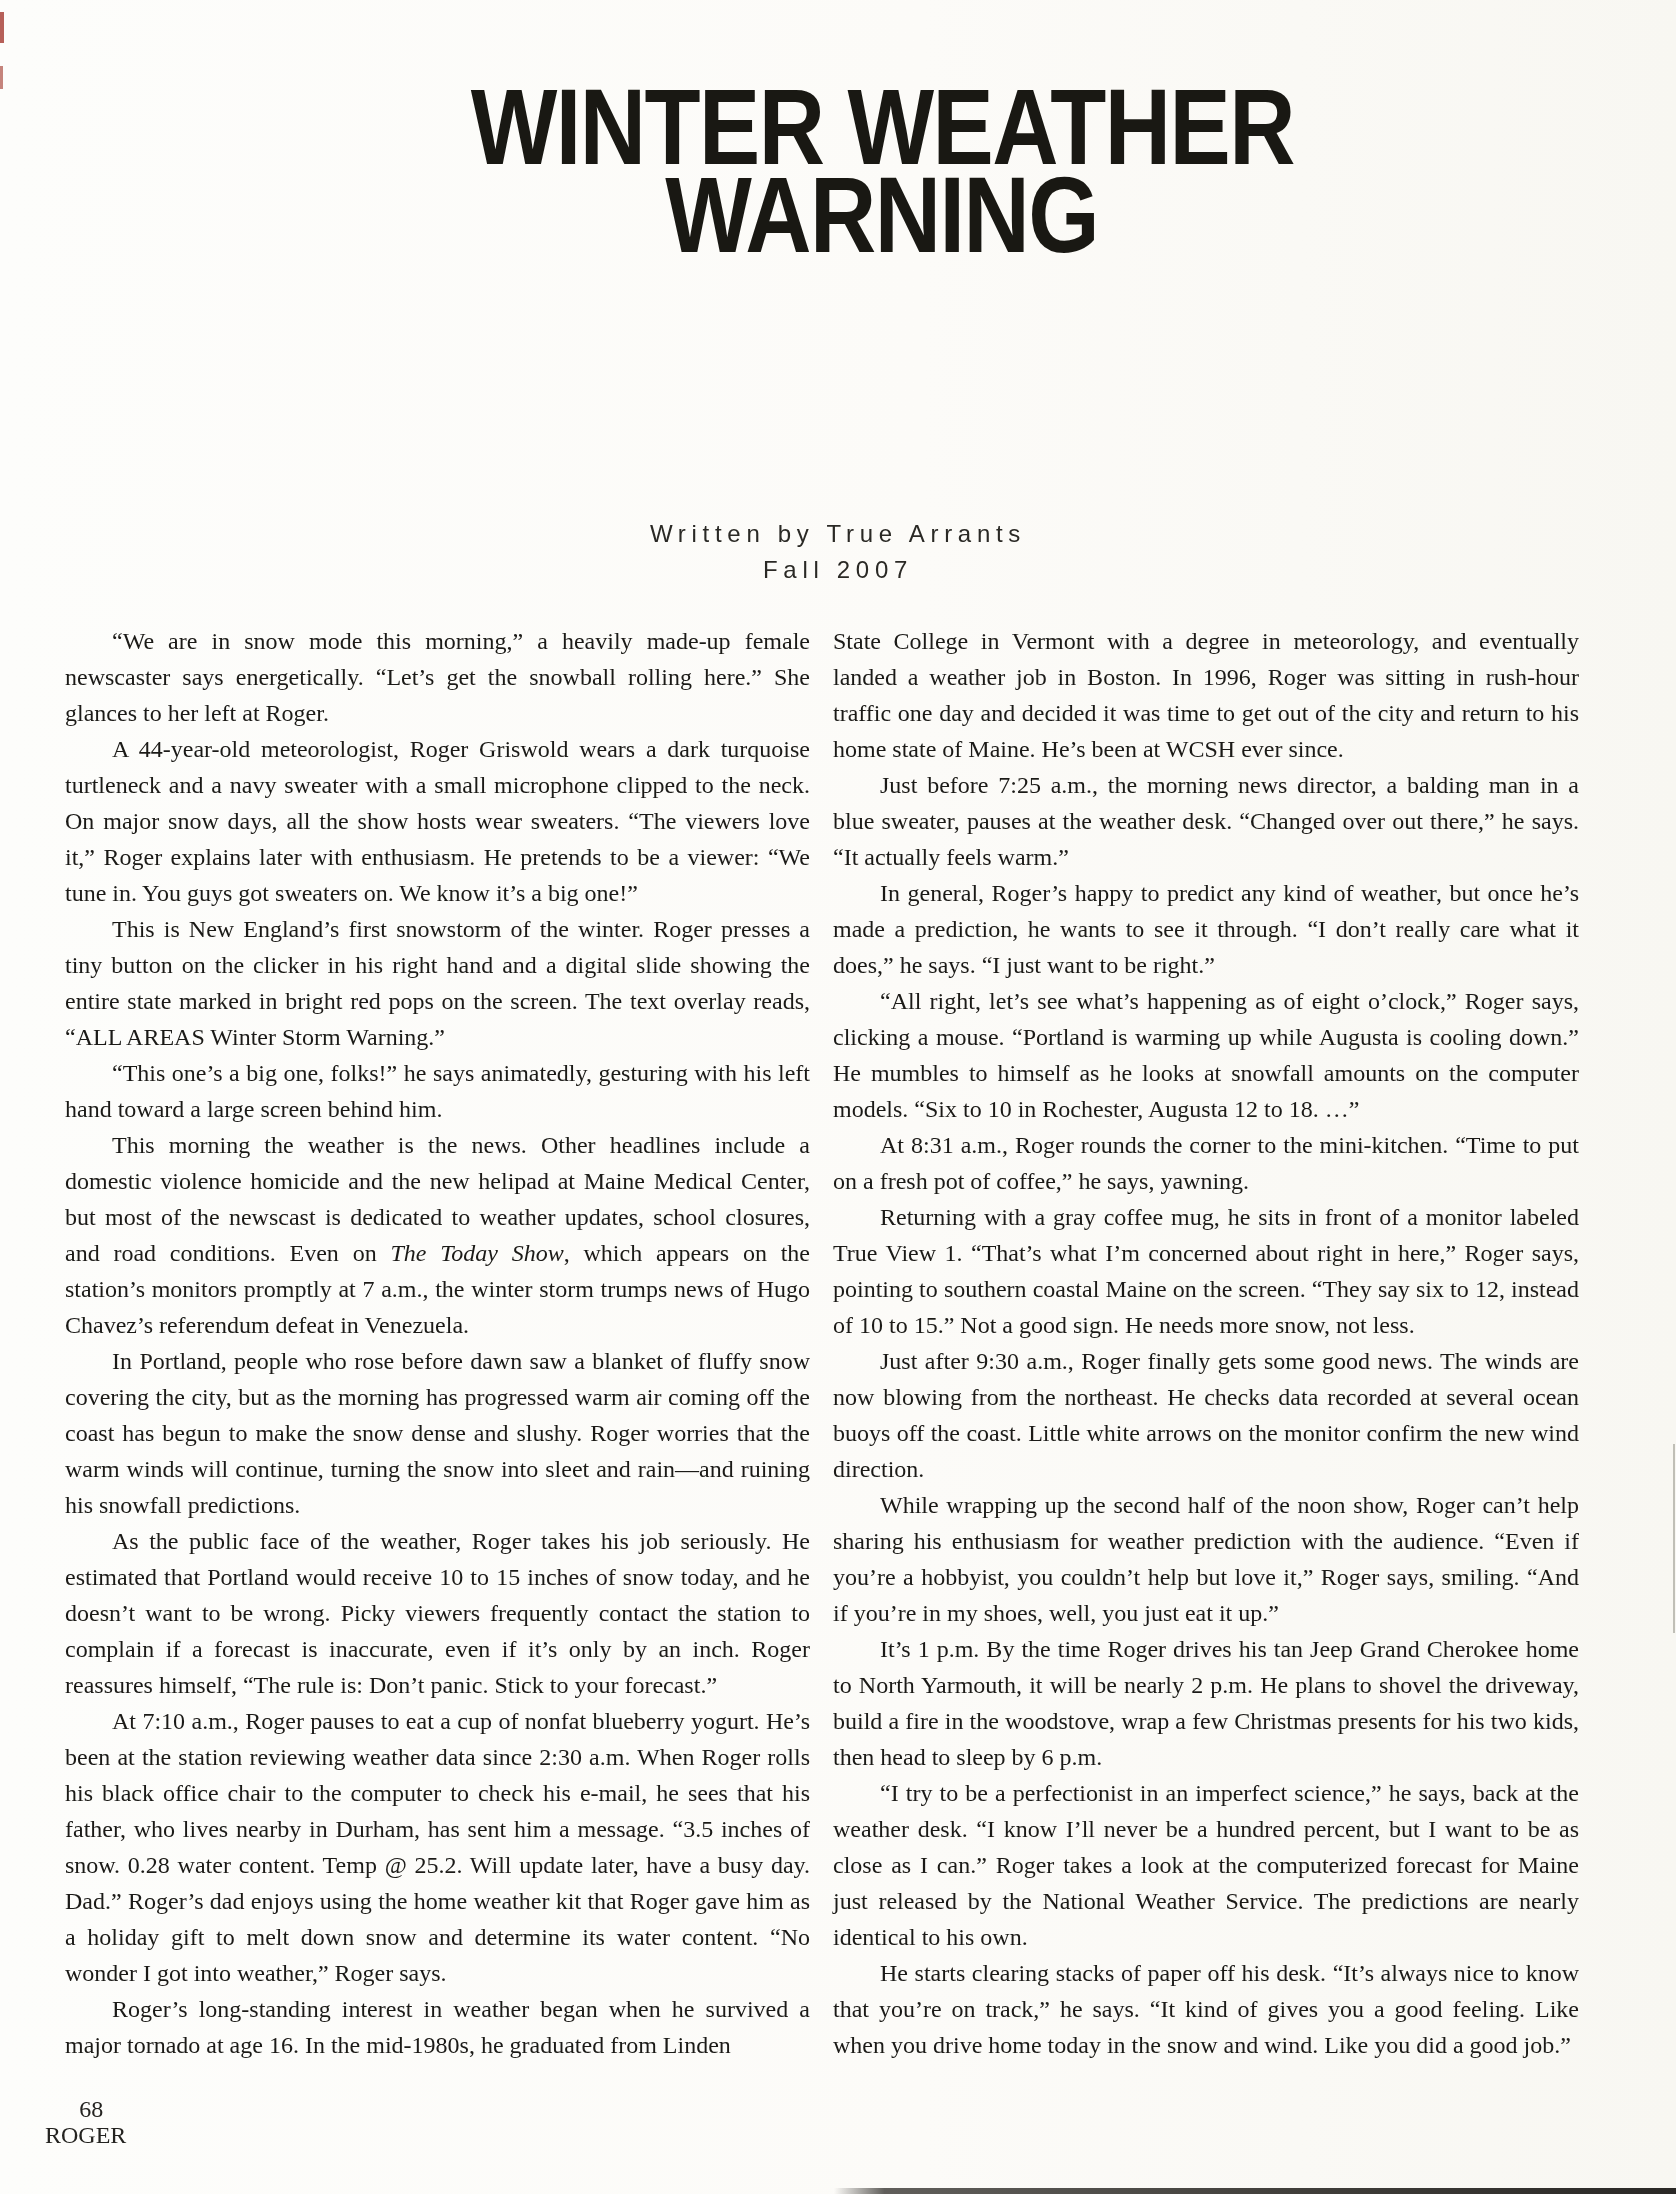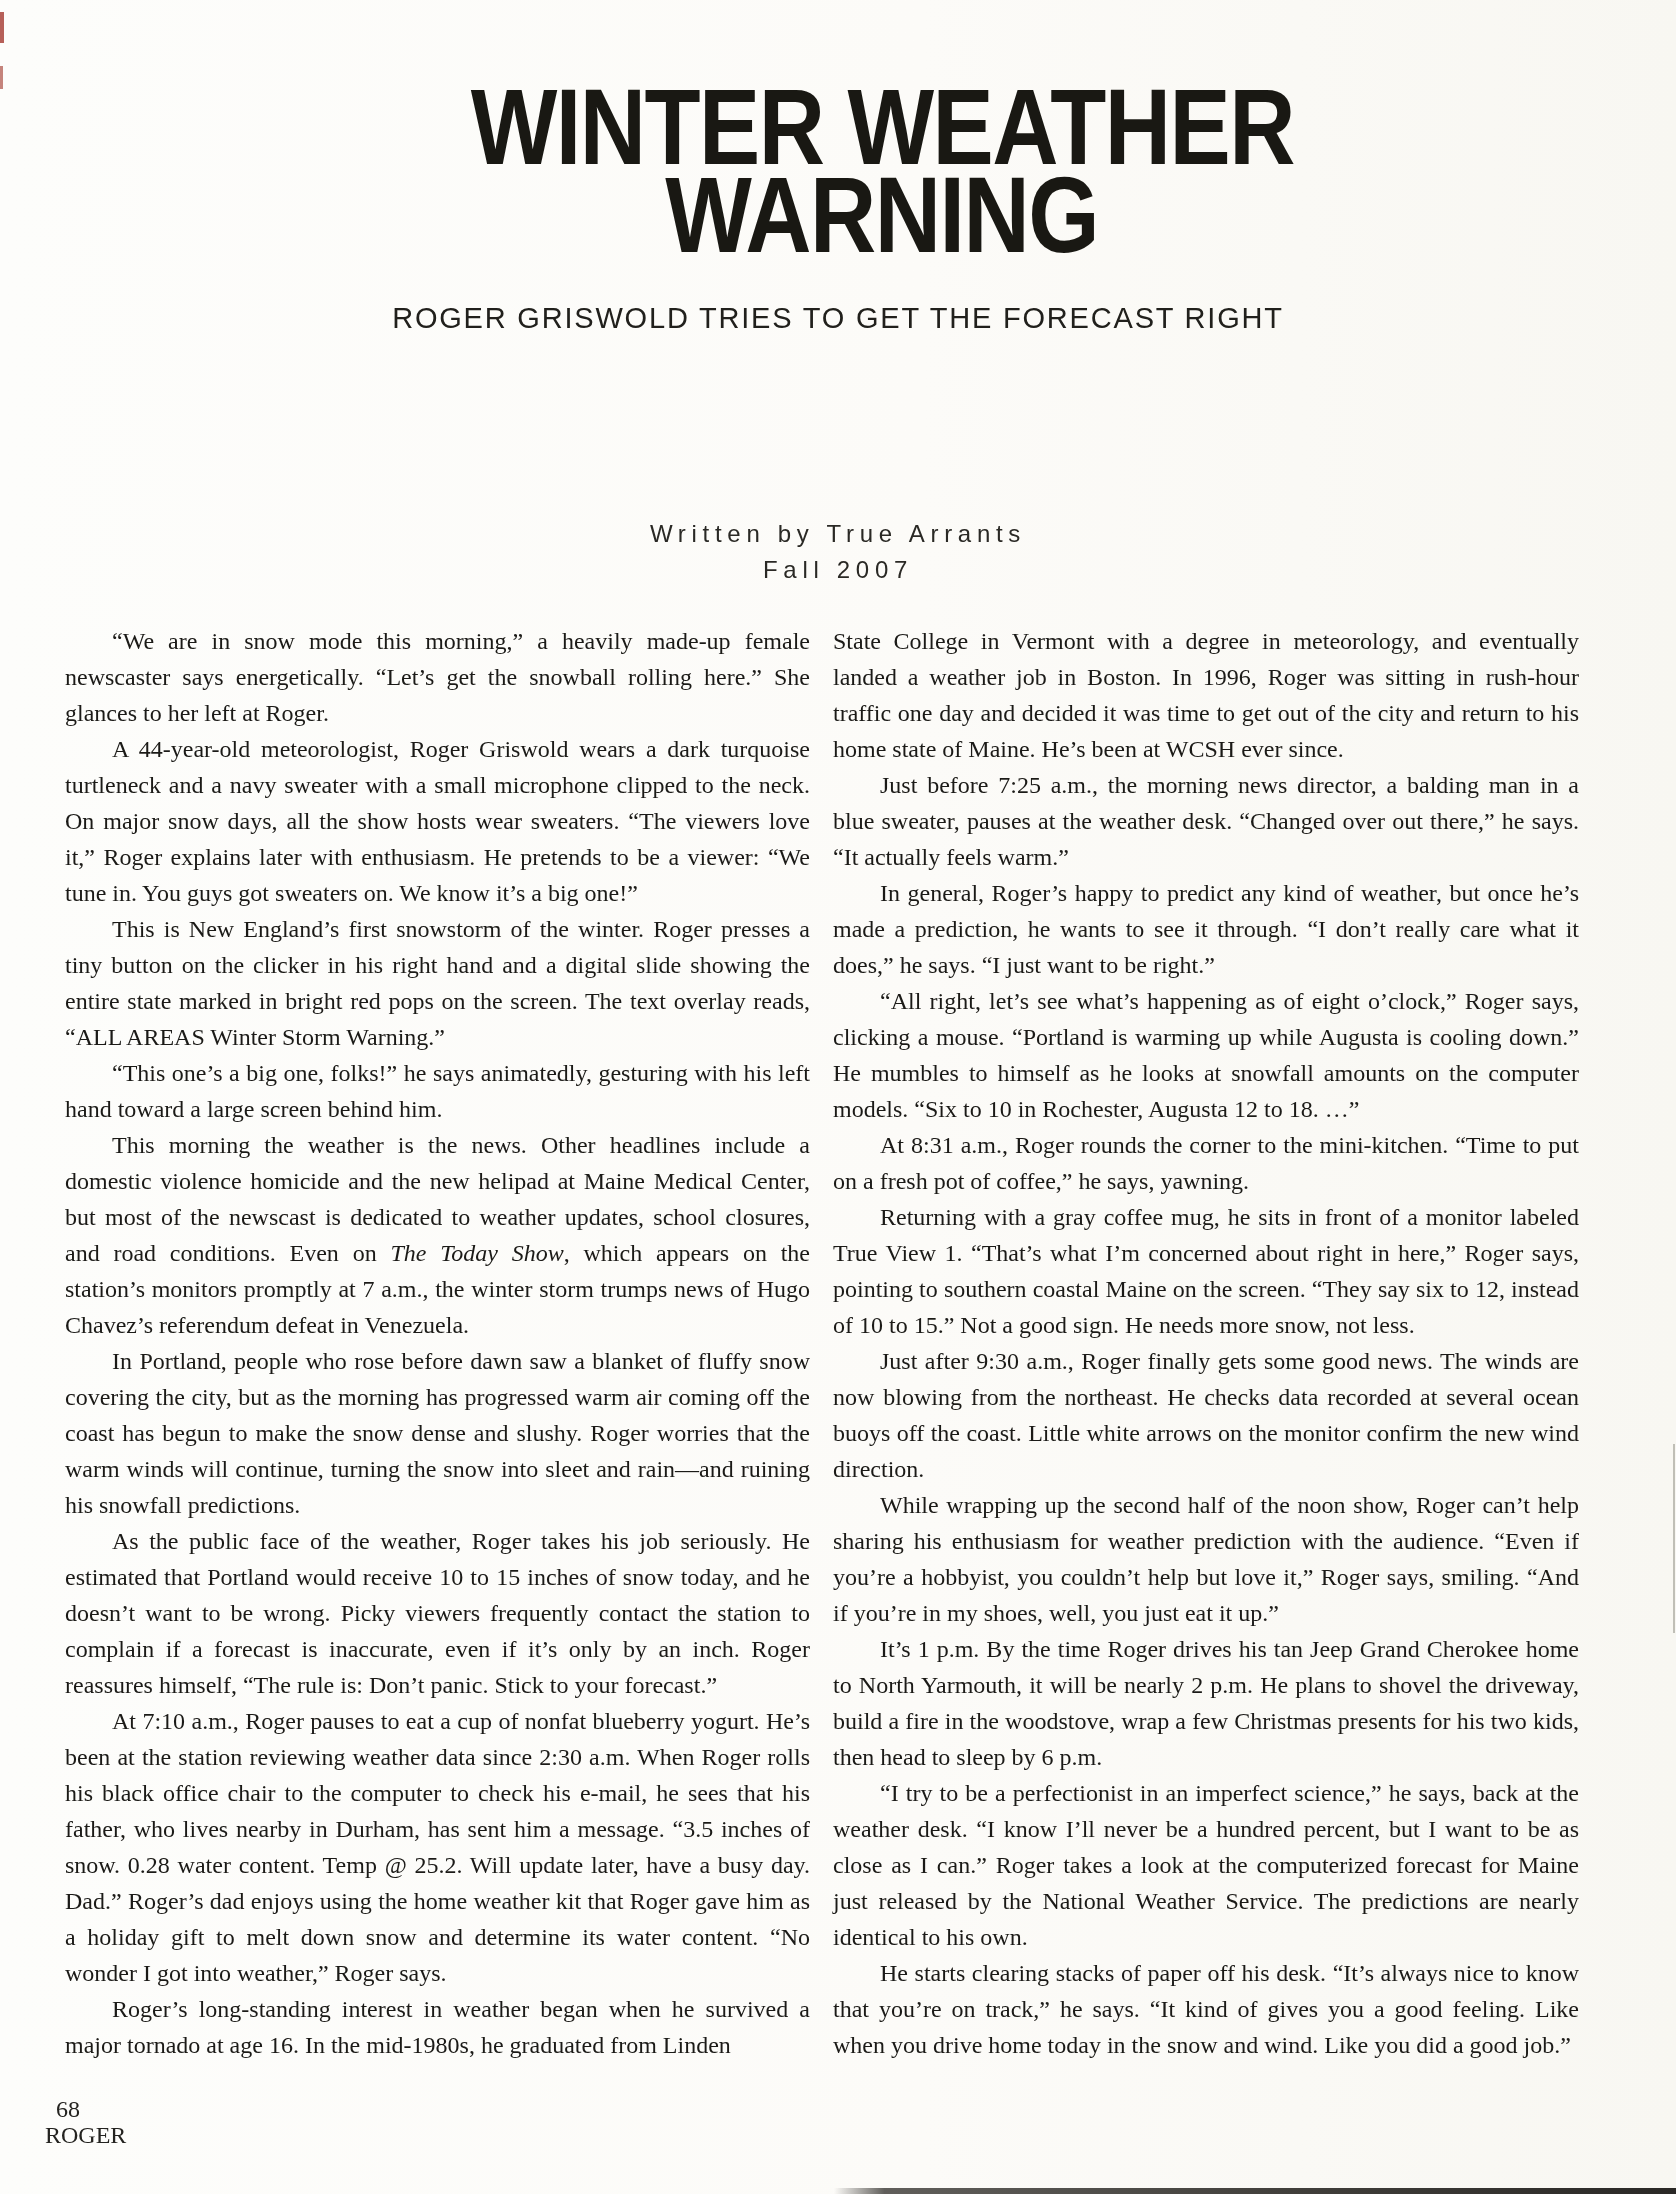--- a/index.html
+++ b/index.html
@@ -44,41 +44,40 @@
   }
   .col-left  { left:65px;  width:745px; }
   .col-right { left:833px; width:746px; }
   .para { margin:0; text-indent:47px; text-align:justify; }
   .para.flush { text-indent:0; }
   .para i { }
   .footer {
     position:absolute; left:45px; top:2096px;
     font-size:24px; line-height:26px; color:#242320;
   }
-  .footer .num { margin-left:11px; }
+  .footer .num { margin-left:11px;text-align:center; }
   
   .artifact-bottom {
     position:absolute; left:834px; right:0; bottom:0; height:5.7px;
     background:linear-gradient(to right, rgba(30,28,24,0), rgba(30,28,24,.7) 6%, rgba(32,30,26,.85) 55%, rgba(20,18,16,.9));
   }
   .artifact-red-a { position:absolute; left:0; top:12.3px;  width:4px; height:31px; background:#9d2b23; opacity:.75; }
   .artifact-red-b { position:absolute; left:0; top:66px; width:3.1px; height:23px; background:#a03328; opacity:.6; }
   .artifact-right-line { position:absolute; right:0.9px; top:1444px; width:2.2px; height:189px; background:rgba(90,85,75,.35); }
 </style>
 </head>
 <body>
 
 <div class="page">
 
   <div class="title-block">
     <span class="title-line">WINTER WEATHER</span><br>
     <span class="title-line">WARNING</span>
   </div>
 
-  <div class="subtitle">ROGER GRISWOLD TRIES TO GET THE FORECAST RIGHT</div>
 
   <div class="byline">
     <div>Written by True Arrants</div>
     <div>Fall 2007</div>
   </div>
 
   <div class="col col-left">
     <p class="para">“We are in snow mode this morning,” a heavily made-up female newscaster says energetically. “Let’s get the snowball rolling here.” She glances to her left at Roger.</p>
     <p class="para">A 44-year-old meteorologist, Roger Griswold wears a dark turquoise turtleneck and a navy sweater with a small microphone clipped to the neck. On major snow days, all the show hosts wear sweaters. “The viewers love it,” Roger explains later with enthusiasm. He pretends to be a viewer: “We tune in. You guys got sweaters on. We know it’s a big one!”</p>
     <p class="para">This is New England’s first snowstorm of the winter. Roger presses a tiny button on the clicker in his right hand and a digital slide showing the entire state marked in bright red pops on the screen. The text overlay reads, “ALL AREAS Winter Storm Warning.”</p>

